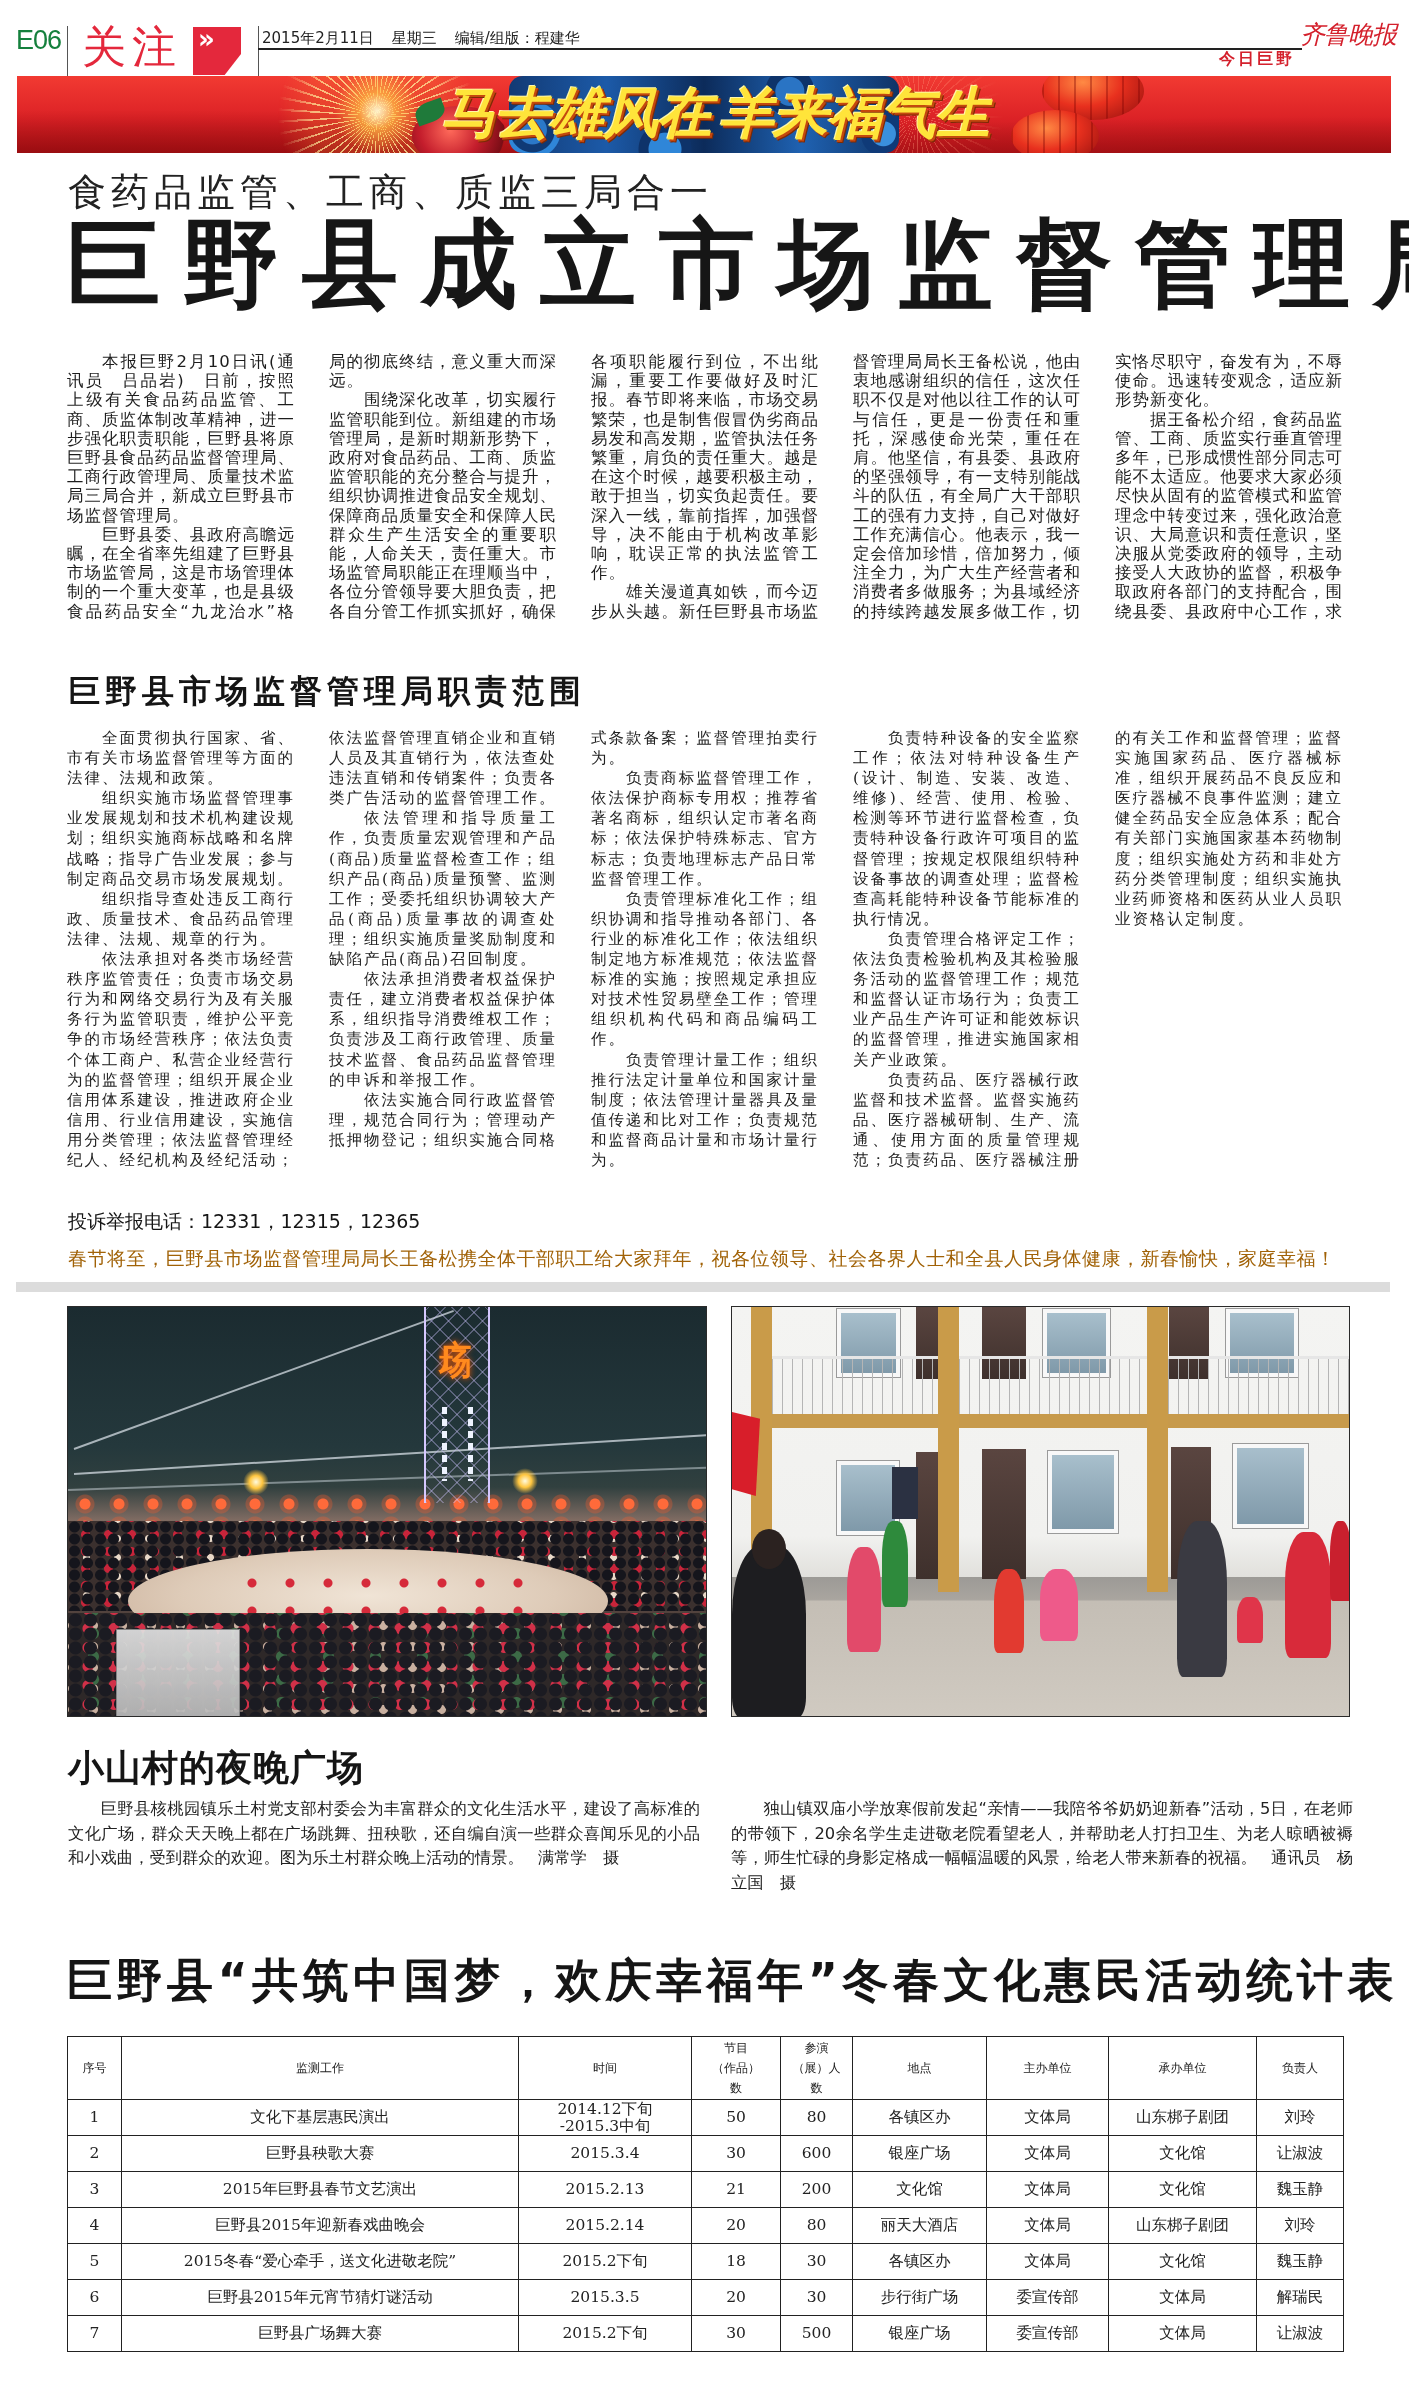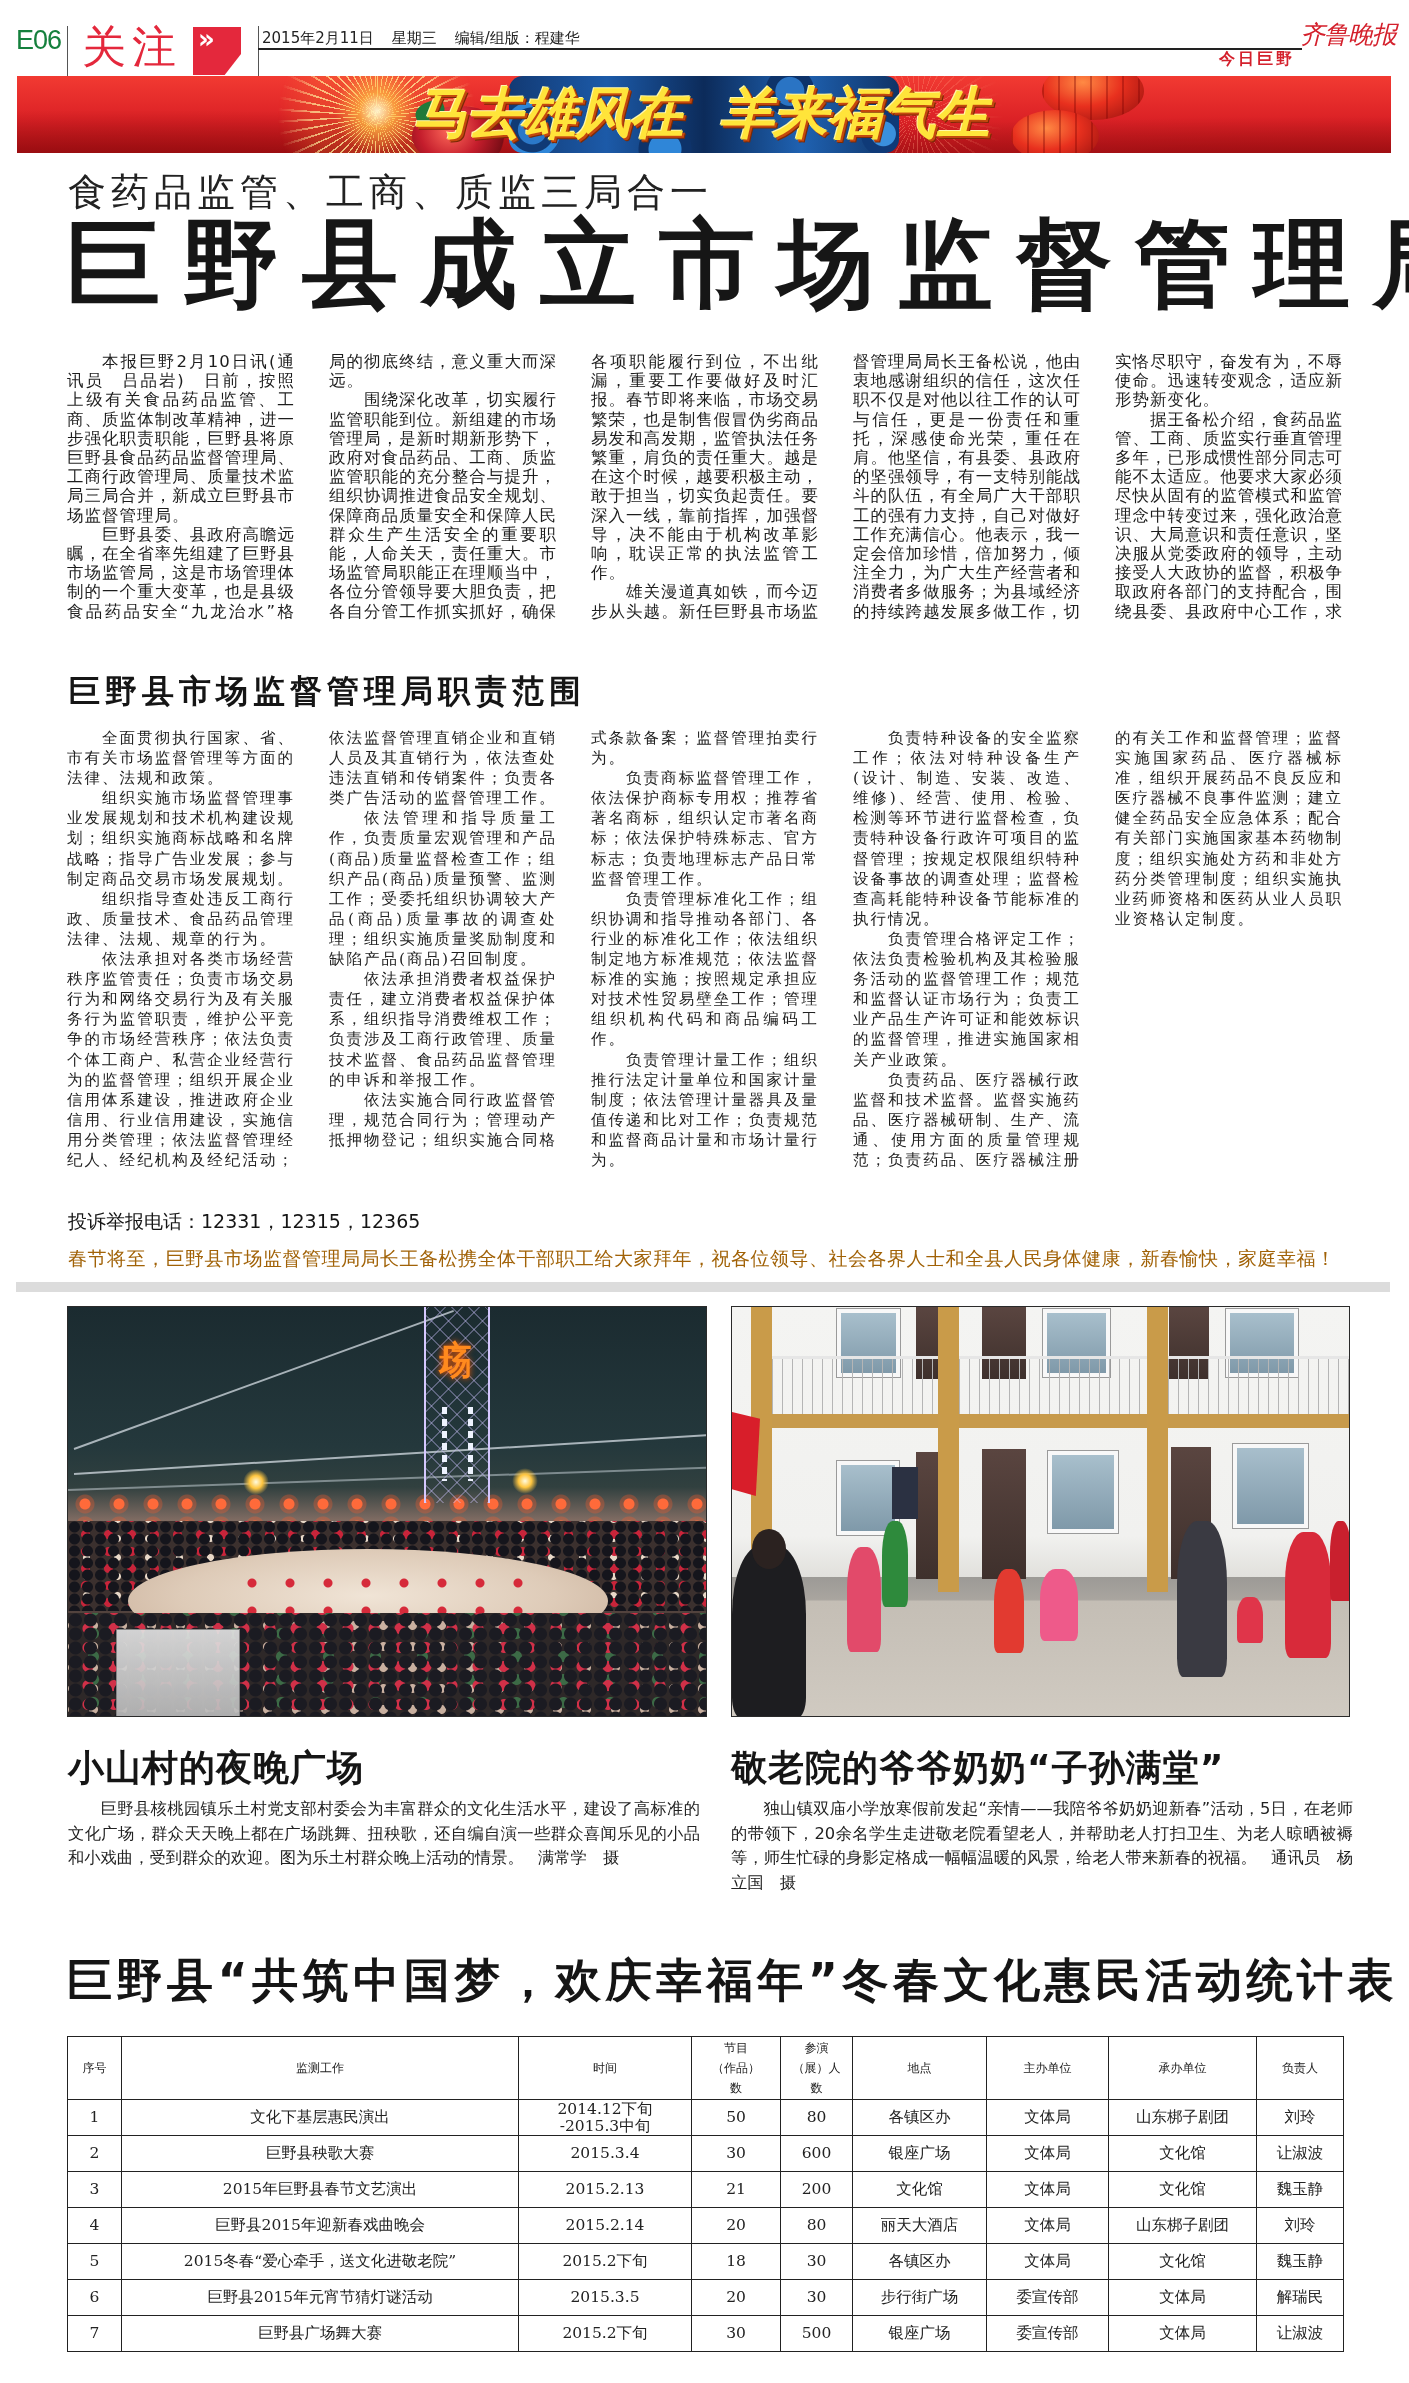--- a/index.html
+++ b/index.html
@@ -39,21 +39,21 @@
   .swirl { left:492px; top:0; width:390px; height:77px;
     background:
       radial-gradient(circle at 6% 70%, #2b78c8 0 14px, #103a75 15px 22px, #2f86d8 23px 28px, transparent 29px),
       radial-gradient(circle at 40% 95%, #2f86d8 0 16px, #0e336a 17px 26px, transparent 27px),
       radial-gradient(circle at 72% 20%, #2a74c4 0 14px, #0e336a 15px 24px, transparent 25px),
       radial-gradient(circle at 96% 75%, #3a90dd 0 12px, #0f3a78 13px 22px, transparent 23px),
       linear-gradient(90deg, #123a74 0%, #1c5aa8 25%, #0c2b5a 50%, #1f62b2 75%, #0f3366 100%);
     border-radius:14px; }
   .slogan { position:absolute; top:4px; font-family:"DejaVu Serif", serif; font-weight:bold; font-style:italic; font-size:55px; line-height:66px; letter-spacing:-1px; color:#ffe43a; white-space:nowrap;
     text-shadow:2px 2px 0 #c4480e, 3px 3px 0 #7c2a06, -1px -1px 0 #fff7a8; }
-  .slogan-left { left:396px; }
+  .slogan-left { left:424px; }
   .slogan-right { left:702px; }
   .lantern { position:absolute; border-radius:50%;
     background:
       repeating-linear-gradient(90deg, rgba(120,0,0,0.35) 0 2px, transparent 2px 16px),
       radial-gradient(ellipse at 40% 35%, #ff8a44 0%, #e8301e 45%, #8e0d0d 100%); }
   .lantern-1 { left:1025px; top:-14px; width:102px; height:58px; }
   .lantern-2 { left:994px; top:34px; width:88px; height:52px; }
 
   
   .kicker { left:68px; top:170px; font-size:38px; line-height:44px; letter-spacing:5px; color:#222; white-space:nowrap; }
@@ -247,21 +247,20 @@
     <div class="shape person" style="left:505px;top:290px;width:26px;height:46px;background:#e0354a"></div>
     <div class="shape person" style="left:553px;top:225px;width:46px;height:126px;background:#d82a3a"></div>
     <div class="shape person" style="left:598px;top:214px;width:21px;height:80px;background:#c9202e"></div>
     <div class="shape person" style="left:0;top:238px;width:74px;height:173px;background:#1d1d20"></div>
     <div class="shape" style="left:20px;top:222px;width:34px;height:40px;border-radius:50%;background:#2b2220"></div>
   </div>
 
   <div class="abs ph-title ph-title-1">小山村的夜晚广场</div>
   <div class="abs ph-cap ph-cap-1"><span>巨野县核桃园镇乐土村党支部村委会为丰富群众的文化生活水平，建设了高标准的文化广场，群众天天晚上都在广场跳舞、扭秧歌，还自编自演一些群众喜闻乐见的小品和小戏曲，受到群众的欢迎。图为乐土村群众晚上活动的情景。</span><span class="credit">满常学　摄</span></div>
 
-  <div class="abs ph-title ph-title-2">敬老院的爷爷奶奶“子孙满堂”</div>
   <div class="abs ph-cap ph-cap-2"><span>独山镇双庙小学放寒假前发起“亲情——我陪爷爷奶奶迎新春”活动，5日，在老师的带领下，20余名学生走进敬老院看望老人，并帮助老人打扫卫生、为老人晾晒被褥等，师生忙碌的身影定格成一幅幅温暖的风景，给老人带来新春的祝福。</span><span class="credit">通讯员　杨立国　摄</span></div>
 
   <div class="abs tbl-title">巨野县“共筑中国梦，欢庆幸福年”冬春文化惠民活动统计表</div>
   <table class="tbl">
     <colgroup>
       <col style="width:54px">
         <col style="width:397px">
         <col style="width:173px">
         <col style="width:89px">
         <col style="width:72px">

